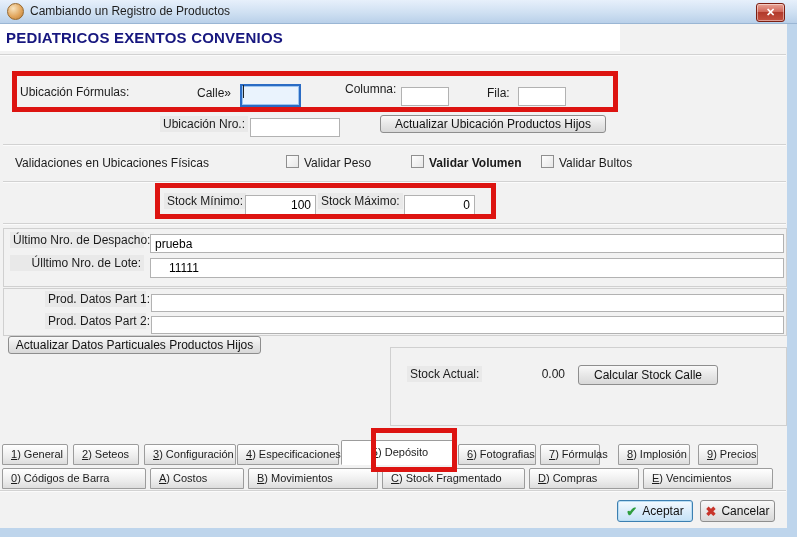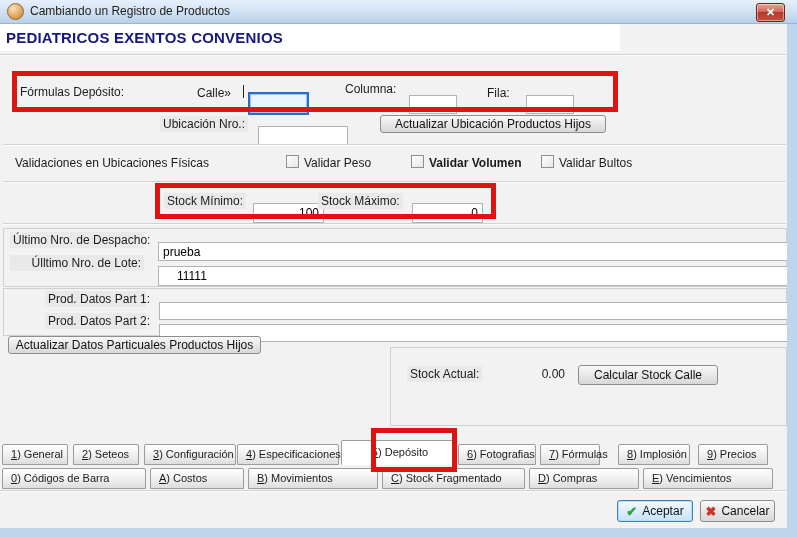--- a/index.html
+++ b/index.html
@@ -33,21 +33,21 @@
   #product-title{left:6px;top:24px;height:27px;line-height:27px;
     font-size:15px;font-weight:bold;color:#17177f;letter-spacing:.2px;}
   
   .hline{height:0;border-top:1px solid #d2d2d2;border-bottom:1px solid #fbfbfb;}
   .groupbox{border:1px solid #d0d0d0;background:transparent;}
   .lbl{white-space:nowrap;}
   .lbl.tint{background:#e9e9e9;padding:1px 3px;}
   .lbl.ra{text-align:right;}
   input.field{
     position:absolute;box-sizing:border-box;border:1px solid #b2b2b2;background:#fff;
-    font-family:"Liberation Sans",sans-serif;font-size:12px;padding:1px 4px;margin:12px;
+    font-family:"Liberation Sans",sans-serif;font-size:12px;padding:1px 4px;margin:4px;
   }
   input.field.ta-r{text-align:right;}
   input.field.focused{
     border:2px solid #2b6cc4;background:#eaf3fd;
     box-shadow:inset 0 0 0 1px #9ec5ef;
   }
   .caret{width:1px;height:13px;background:#222;}
   .btn{
     position:absolute;box-sizing:border-box;
     background:linear-gradient(#f9f9f9,#e9e9e9 45%,#d8d8d8);
@@ -98,21 +98,21 @@
     <div id="close-btn" class="abs">
       <span>✕</span>
     </div>
   </div>
 
   <div id="header-strip" class="abs"></div>
   <div id="product-title" class="abs">PEDIATRICOS EXENTOS CONVENIOS</div>
 
   <div class="abs hline" style="left:0;top:54px;width:786px;"></div>
 
-  <div class="abs lbl" style="left:20px;top:85px;">Fórmulas Depósito:</div>
+  <div class="abs lbl" style="left:20px;top:85px;">Ubicación Fórmulas:</div>
   <div class="abs lbl" style="left:197px;top:86px;">Calle»</div>
   <input class="field focused" style="left: 236px; top: 80px; width: 61px; height: 23px;" value="">
   <div class="abs caret" style="left:243px;top:85px;"></div>
   <div class="abs lbl" style="left:345px;top:82px;">Columna:</div>
   <input class="field" style="left: 397px; top: 83px; width: 48px; height: 19px;" value="">
   <div class="abs lbl" style="left:487px;top:86px;">Fila:</div>
   <input class="field" style="left: 514px; top: 83px; width: 48px; height: 19px;" value="">
   <div class="abs annotation" style="left:12px;top:71px;width:606px;height:41px;"></div>
 
   <div class="abs lbl tint" style="left:160px;top:116px;">Ubicación Nro.:</div>
@@ -160,21 +160,21 @@
 
   <div id="tabs-layer">
       <div class="tab" style="left: 2px; width: 66px; top: 444px; height: 21px;"><u>1</u>) General</div>
       <div class="tab" style="left: 73px; width: 66px; top: 444px; height: 21px;"><u>2</u>) Seteos</div>
       <div class="tab" style="left: 144px; width: 92px; top: 444px; height: 21px;"><u>3</u>) Configuración</div>
       <div class="tab" style="left: 237px; width: 102px; top: 444px; height: 21px;"><u>4</u>) Especificaciones</div>
       <div class="tab active" style="left: 341px; width: 114px; top: 440px; height: 25px;"><u>5</u>) Depósito</div>
       <div class="tab" style="left: 458px; width: 78px; top: 444px; height: 21px;"><u>6</u>) Fotografias</div>
       <div class="tab" style="left: 540px; width: 60px; top: 444px; height: 21px;"><u>7</u>) Fórmulas</div>
       <div class="tab" style="left: 618px; width: 72px; top: 444px; height: 21px;"><u>8</u>) Implosión</div>
-      <div class="tab" style="left: 698px; width: 70px; top: 444px; height: 21px;"><u>9</u>) Precios</div>
+      <div class="tab" style="left: 698px; width: 60px; top: 444px; height: 21px;"><u>9</u>) Precios</div>
       <div class="tab" style="left: 2px; width: 144px; top: 468px; height: 21px;"><u>0</u>) Códigos de Barra</div>
       <div class="tab" style="left: 150px; width: 94px; top: 468px; height: 21px;"><u>A</u>) Costos</div>
       <div class="tab" style="left: 248px; width: 130px; top: 468px; height: 21px;"><u>B</u>) Movimientos</div>
       <div class="tab" style="left: 382px; width: 143px; top: 468px; height: 21px;"><u>C</u>) Stock Fragmentado</div>
       <div class="tab" style="left: 529px; width: 110px; top: 468px; height: 21px;"><u>D</u>) Compras</div>
       <div class="tab" style="left: 643px; width: 130px; top: 468px; height: 21px;"><u>E</u>) Vencimientos</div>
     </div>
   <div class="abs hline" style="left:0;top:490px;width:786px;"></div>
   <div class="abs annotation" style="left:371px;top:428px;width:86px;height:44px;"></div>
 

